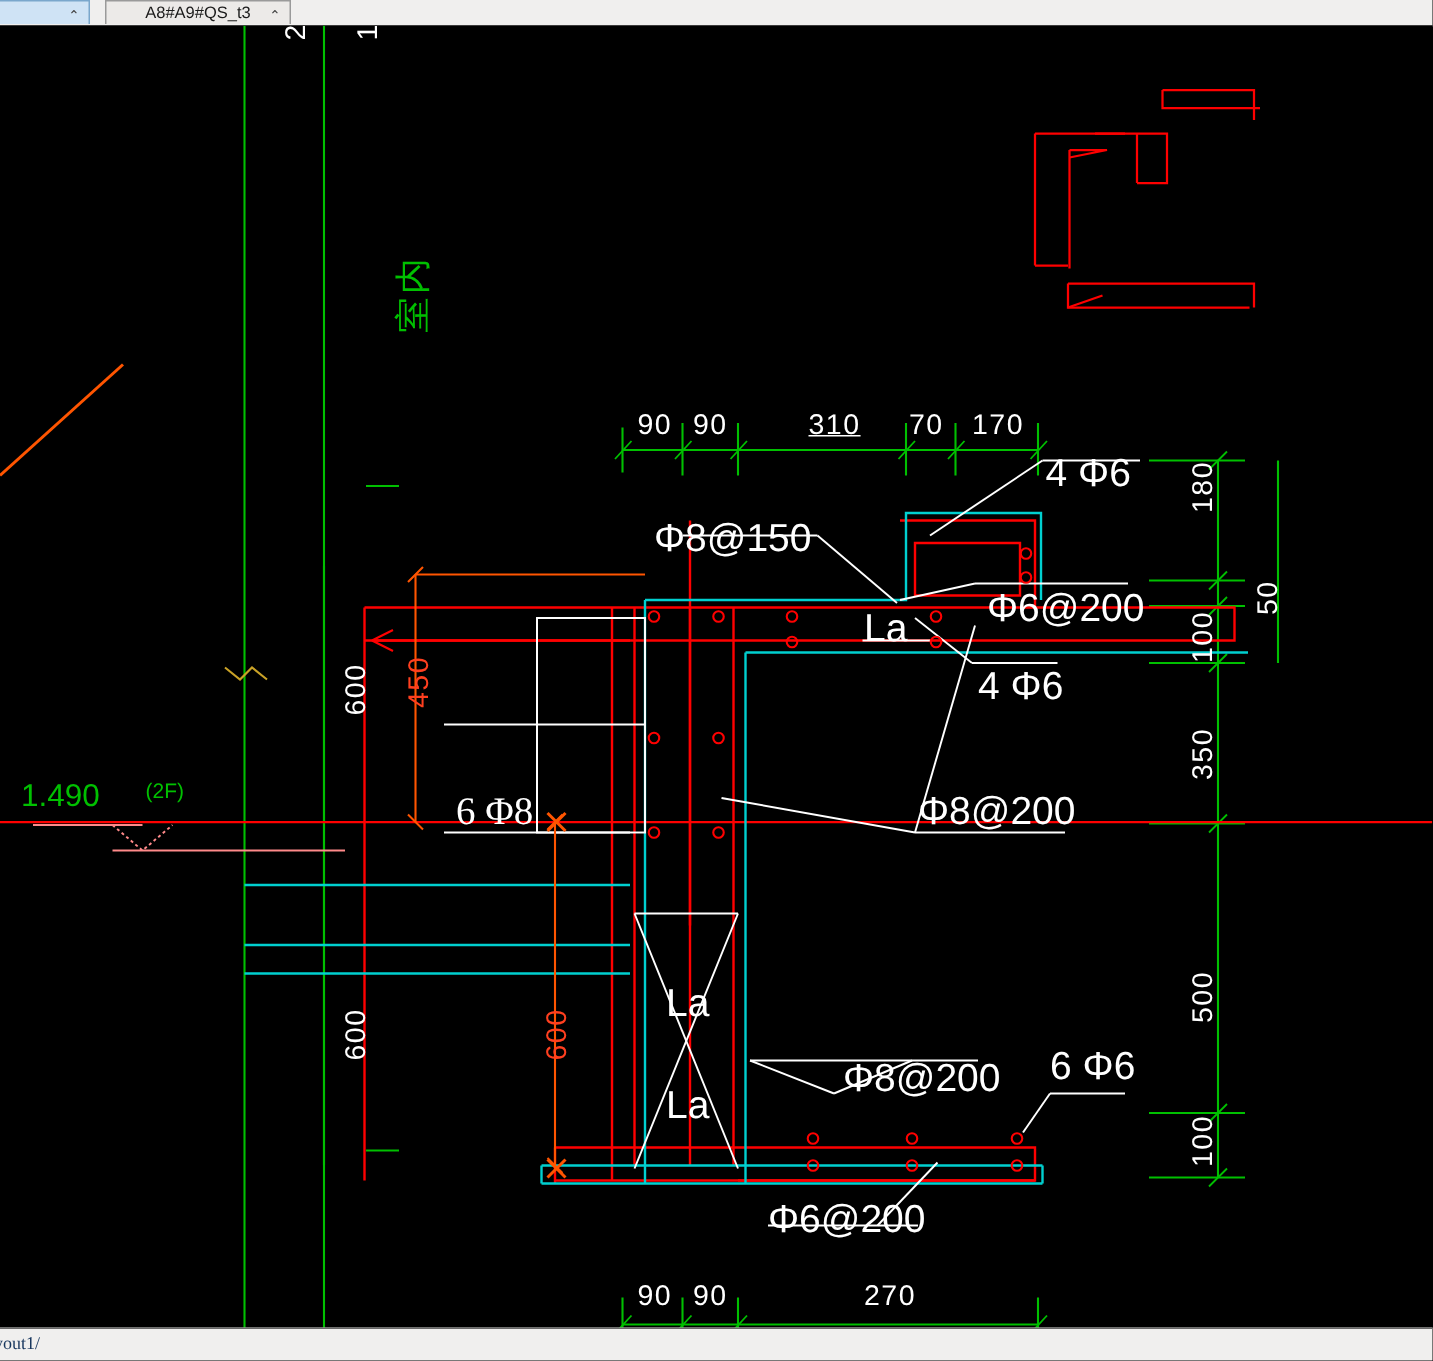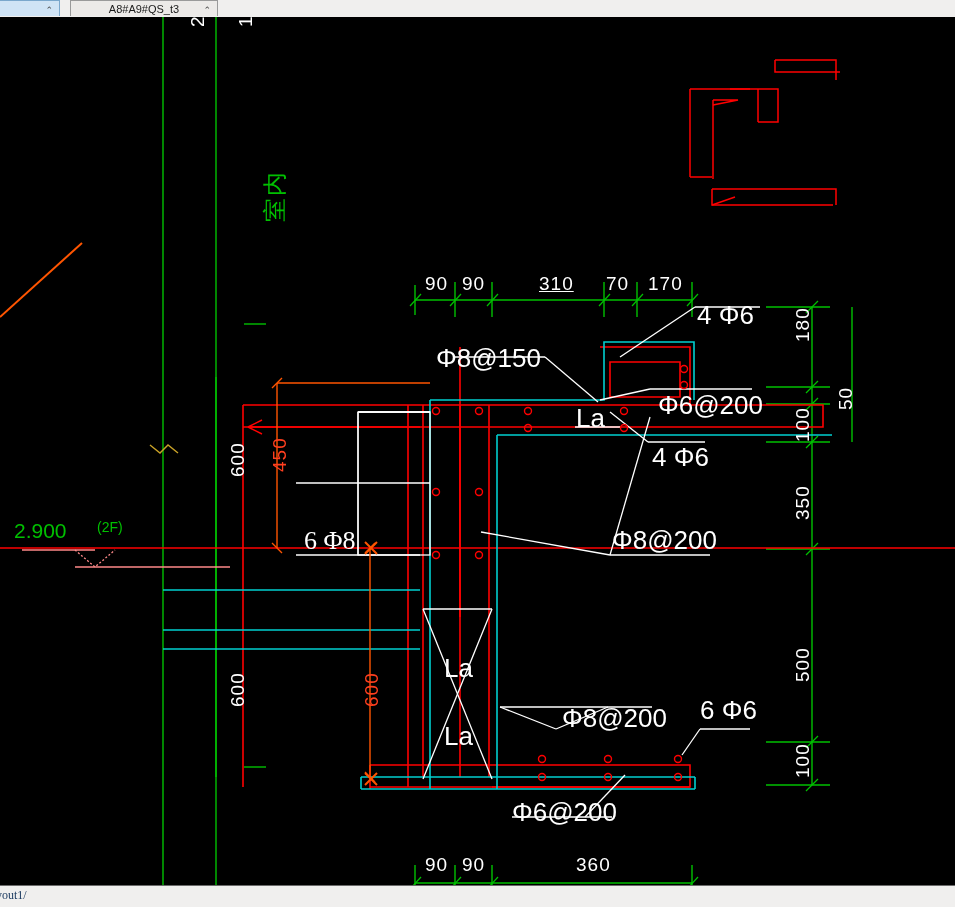--- a/index.html
+++ b/index.html
@@ -43,21 +43,21 @@
 </head>
 <body>
 
 <div id="app">
 
   <div id="tabbar">
     <div class="tab active" style="left:-30px;width:90px;">
 
       <span class="tabclose" style="right:6px;">⌃</span>
     </div>
-    <div class="tab inactive" style="left:70px;width:148px;text-align:center;">
+    <div class="tab inactive" style="left:70px;width:124px;text-align:center;">
       <span>A8#A9#QS_t3</span>
       <span class="tabclose" style="right:6px;">⌃</span>
     </div>
   </div>
 
   <div id="canvas">
 
     <svg width="955" height="869">
 
       <g stroke="#00c000" fill="none" stroke-width="1.4">
@@ -287,39 +287,39 @@
     </svg>
 
     <div class="t wh dim" style="left:425px;top:257px;">90</div>
     <div class="t wh dim" style="left:462px;top:257px;">90</div>
     <div class="t wh dim" style="left:539px;top:257px;text-decoration:underline;">310</div>
     <div class="t wh dim" style="left:606px;top:257px;">70</div>
     <div class="t wh dim" style="left:648px;top:257px;">170</div>
 
     <div class="t wh dim" style="left:425px;top:838px;">90</div>
     <div class="t wh dim" style="left:462px;top:838px;">90</div>
-    <div class="t wh dim" style="left:576px;top:838px;">360</div>
+    <div class="t wh dim" style="left:576px;top:838px;">270</div>
 
     <div class="t wh dim rot90" style="left:793px;top:325px;">180</div>
     <div class="t wh dim rot90" style="left:793px;top:425px;">100</div>
     <div class="t wh dim rot90" style="left:793px;top:503px;">350</div>
     <div class="t wh dim rot90" style="left:793px;top:665px;">500</div>
     <div class="t wh dim rot90" style="left:793px;top:761px;">100</div>
     <div class="t wh dim rot90" style="left:836px;top:393px;">50</div>
 
     <div class="t wh dim rot90" style="left:228px;top:460px;">600</div>
     <div class="t wh dim rot90" style="left:228px;top:690px;">600</div>
 
     <div class="t wh dim rot90" style="left:188px;top:10px;">290</div>
     <div class="t wh dim rot90" style="left:236px;top:10px;">170</div>
 
     <div class="t rd dim rot90" style="left:270px;top:455px;">450</div>
     <div class="t rd dim rot90" style="left:362px;top:690px;">600</div>
 
-    <div class="t gr" style="left:14px;top:503px;font-size:21px;">2.900</div>
+    <div class="t gr" style="left:14px;top:503px;font-size:21px;">1.490</div>
     <div class="t gr" style="left:97px;top:503px;font-size:14px;">(2F)</div>
 
     <div class="t gr cjk rot90" style="left:263px;top:205px;font-size:24px;letter-spacing:2px;">室内</div>
 
     <div class="t wh lbl" style="left:436px;top:328px;">Φ8@150</div>
     <div class="t wh lbl" style="left:697px;top:285px;">4 Φ6</div>
     <div class="t wh lbl" style="left:658px;top:375px;">Φ6@200</div>
     <div class="t wh lbl" style="left:652px;top:427px;">4 Φ6</div>
     <div class="t wh lbl" style="left:304px;top:511px;font-family:Liberation Serif, serif;">6 Φ8</div>
     <div class="t wh lbl" style="left:612px;top:510px;">Φ8@200</div>

